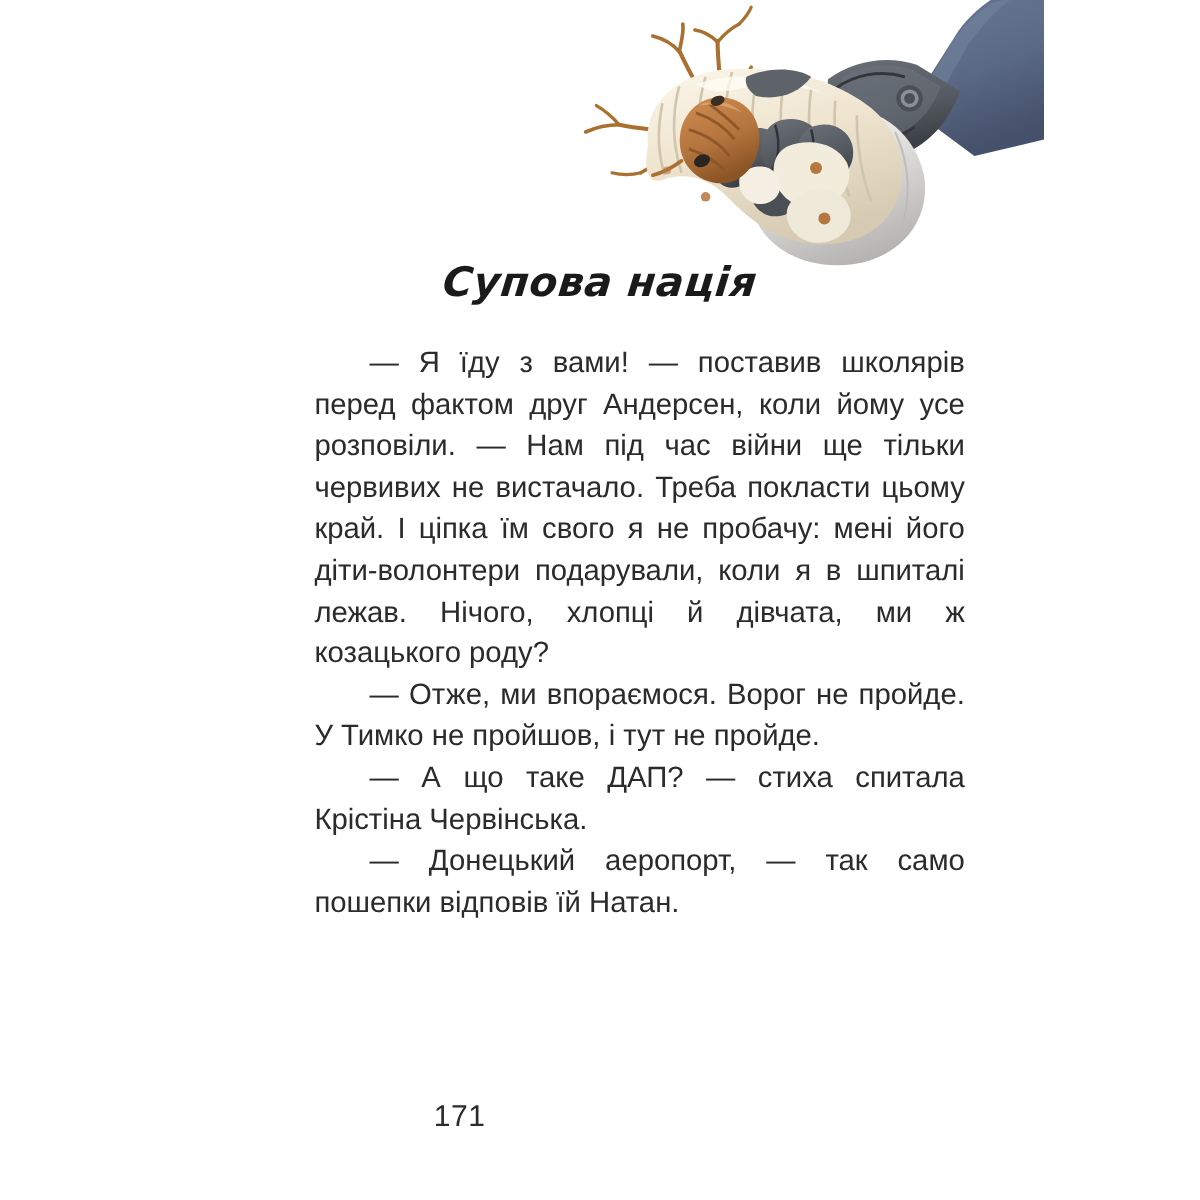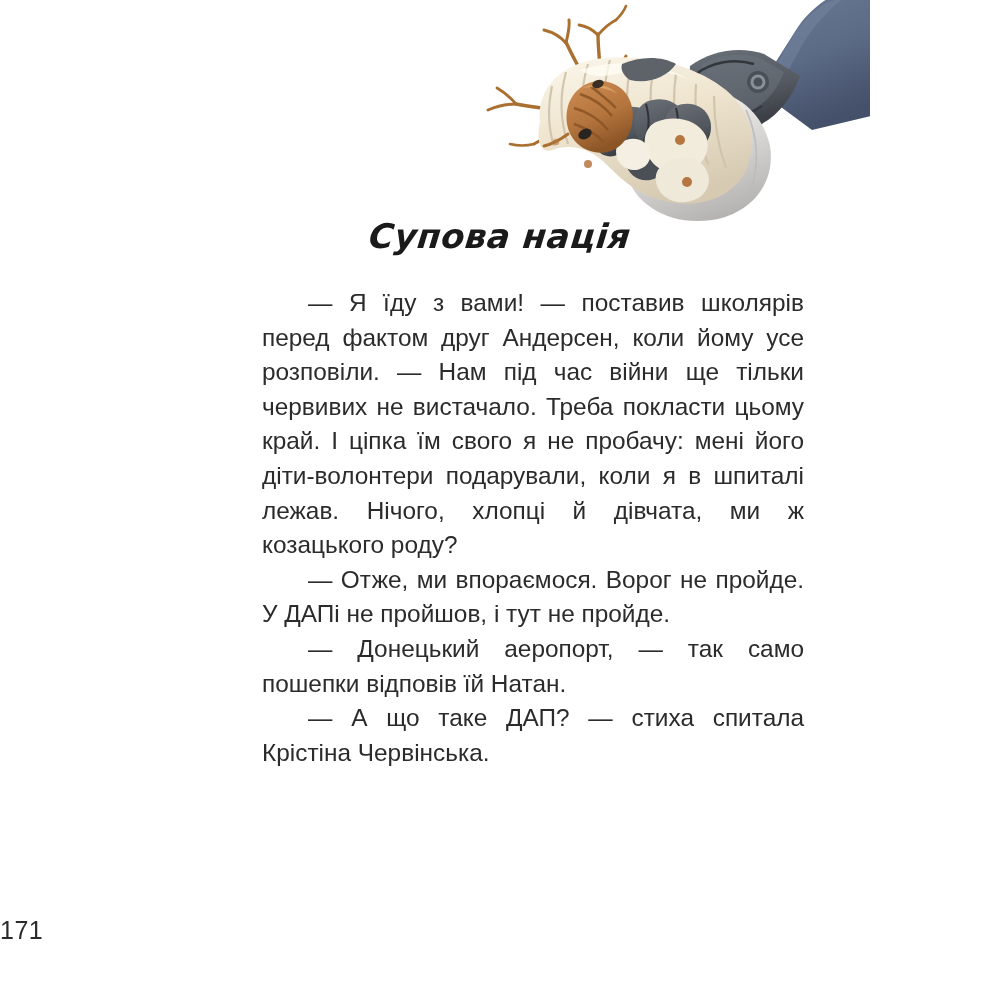--- a/index.html
+++ b/index.html
@@ -63,21 +63,21 @@
     text-indent: 46px;
     hyphens: manual;
   }
 
   
   .page-number {
     position: absolute;
     left: 0;
     top: 916px;
     width: 766px;
-    text-align: left;
+    text-align: center;
     font-size: 25px;
     color: #2b2b2b;
     letter-spacing: 0.5px;
   }
 </style>
 </head>
 <body>
 
 <div class="page">
 
@@ -210,20 +210,20 @@
 
       <circle cx="148" cy="170" r="4" fill="#b5763f" opacity="0.85"></circle>
       <circle cx="116" cy="148" r="3.2" fill="#b5763f" opacity="0.6"></circle>
     </svg>
   </div>
 
   <div class="chapter-title">Супова нація</div>
 
   <div class="body-text">
     <p>— Я їду з вами! — поставив школярів перед фактом друг Андерсен, коли йому усе розповіли. — Нам під час війни ще тільки червивих не вистачало. Треба покласти цьому край. I ціпка їм свого я не пробачу: мені його діти-волонтери подарували, коли я в шпиталі лежав. Нічого, хлопці й дівчата, ми ж козацького роду?</p>
-    <p>— Отже, ми впораємося. Ворог не пройде. У ДАПі не пройшов, і тут не пройде.</p>
+    <p>— Отже, ми впораємося. Ворог не пройде. У Тимко не пройшов, і тут не пройде.</p>
+    <p>— А що таке ДАП? — стиха спитала Крістіна Червінська.</p>
     <p>— Донецький аеропорт, — так само пошепки відповів їй Натан.</p>
-    <p>— А що таке ДАП? — стиха спитала Крістіна Червінська.</p>
   </div>
 
   <div class="page-number">171</div>
 
 </div>
 
 </body></html>

